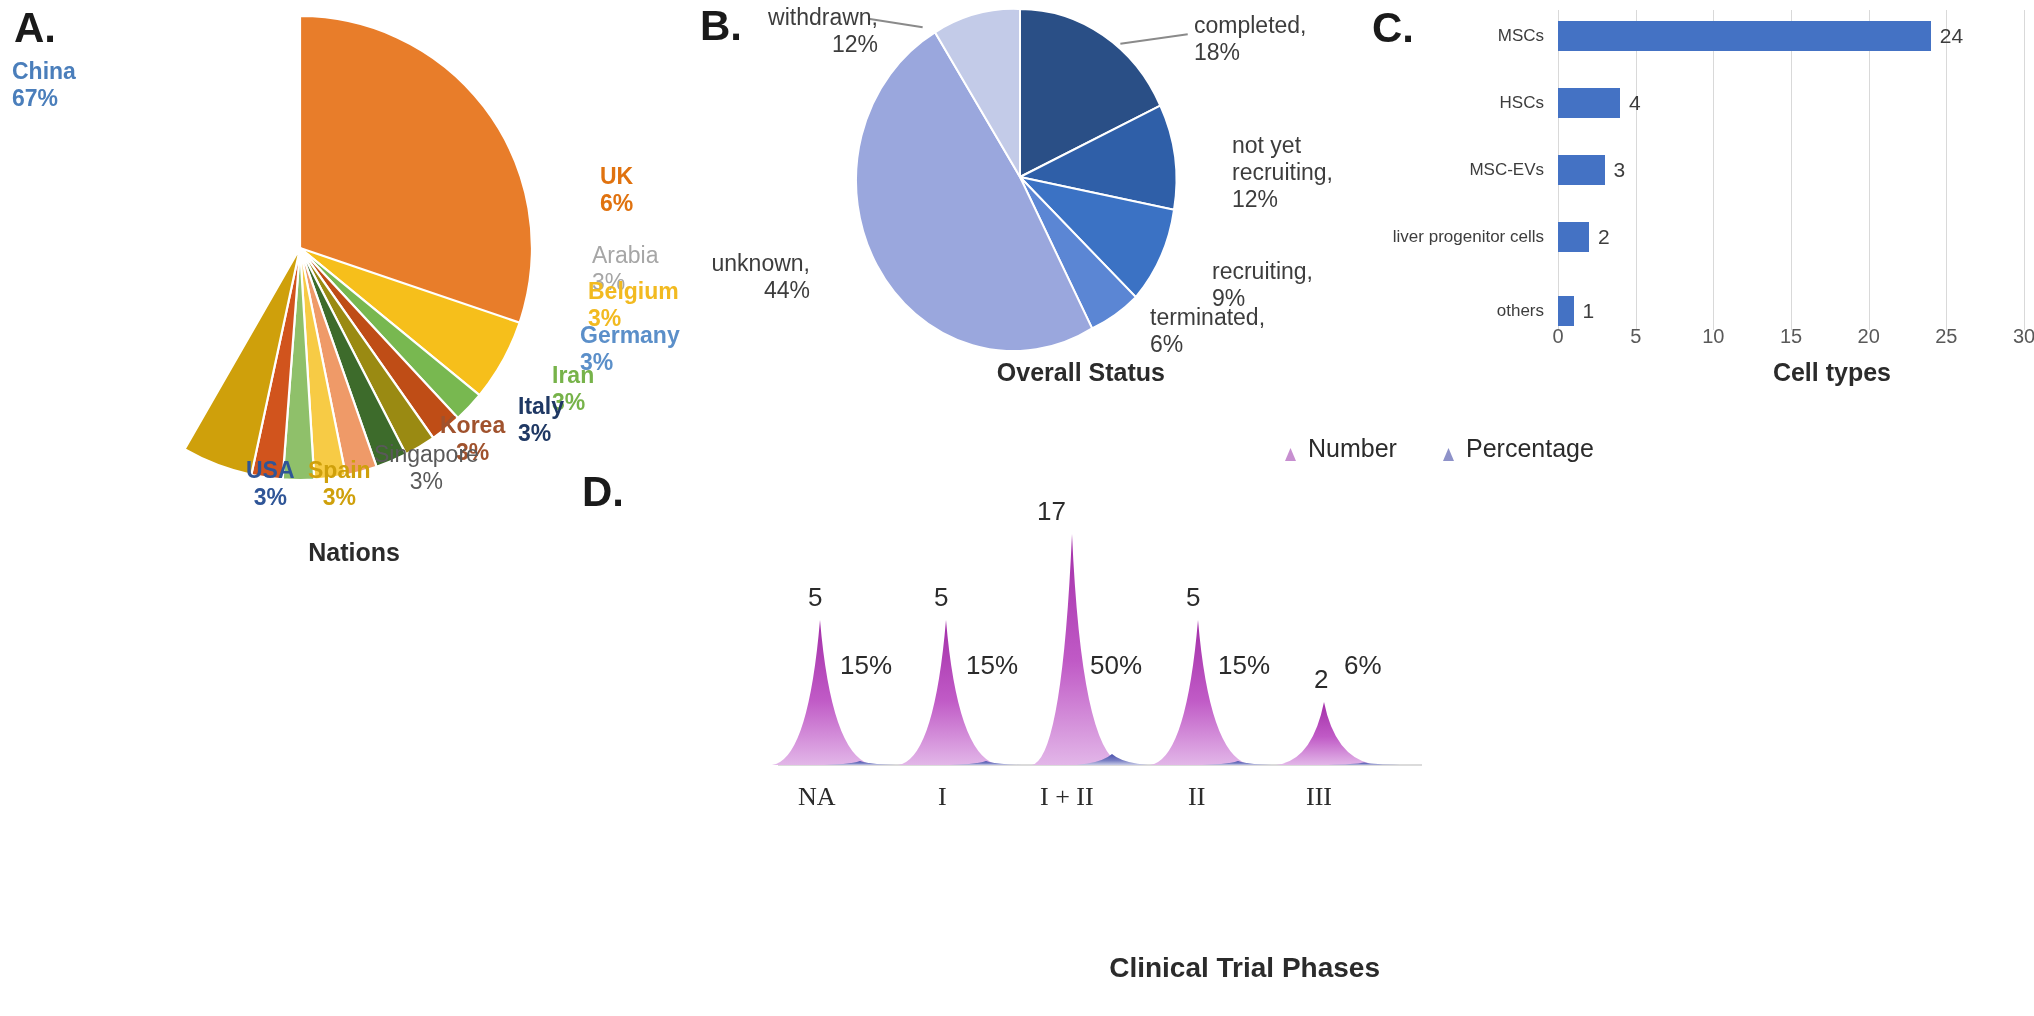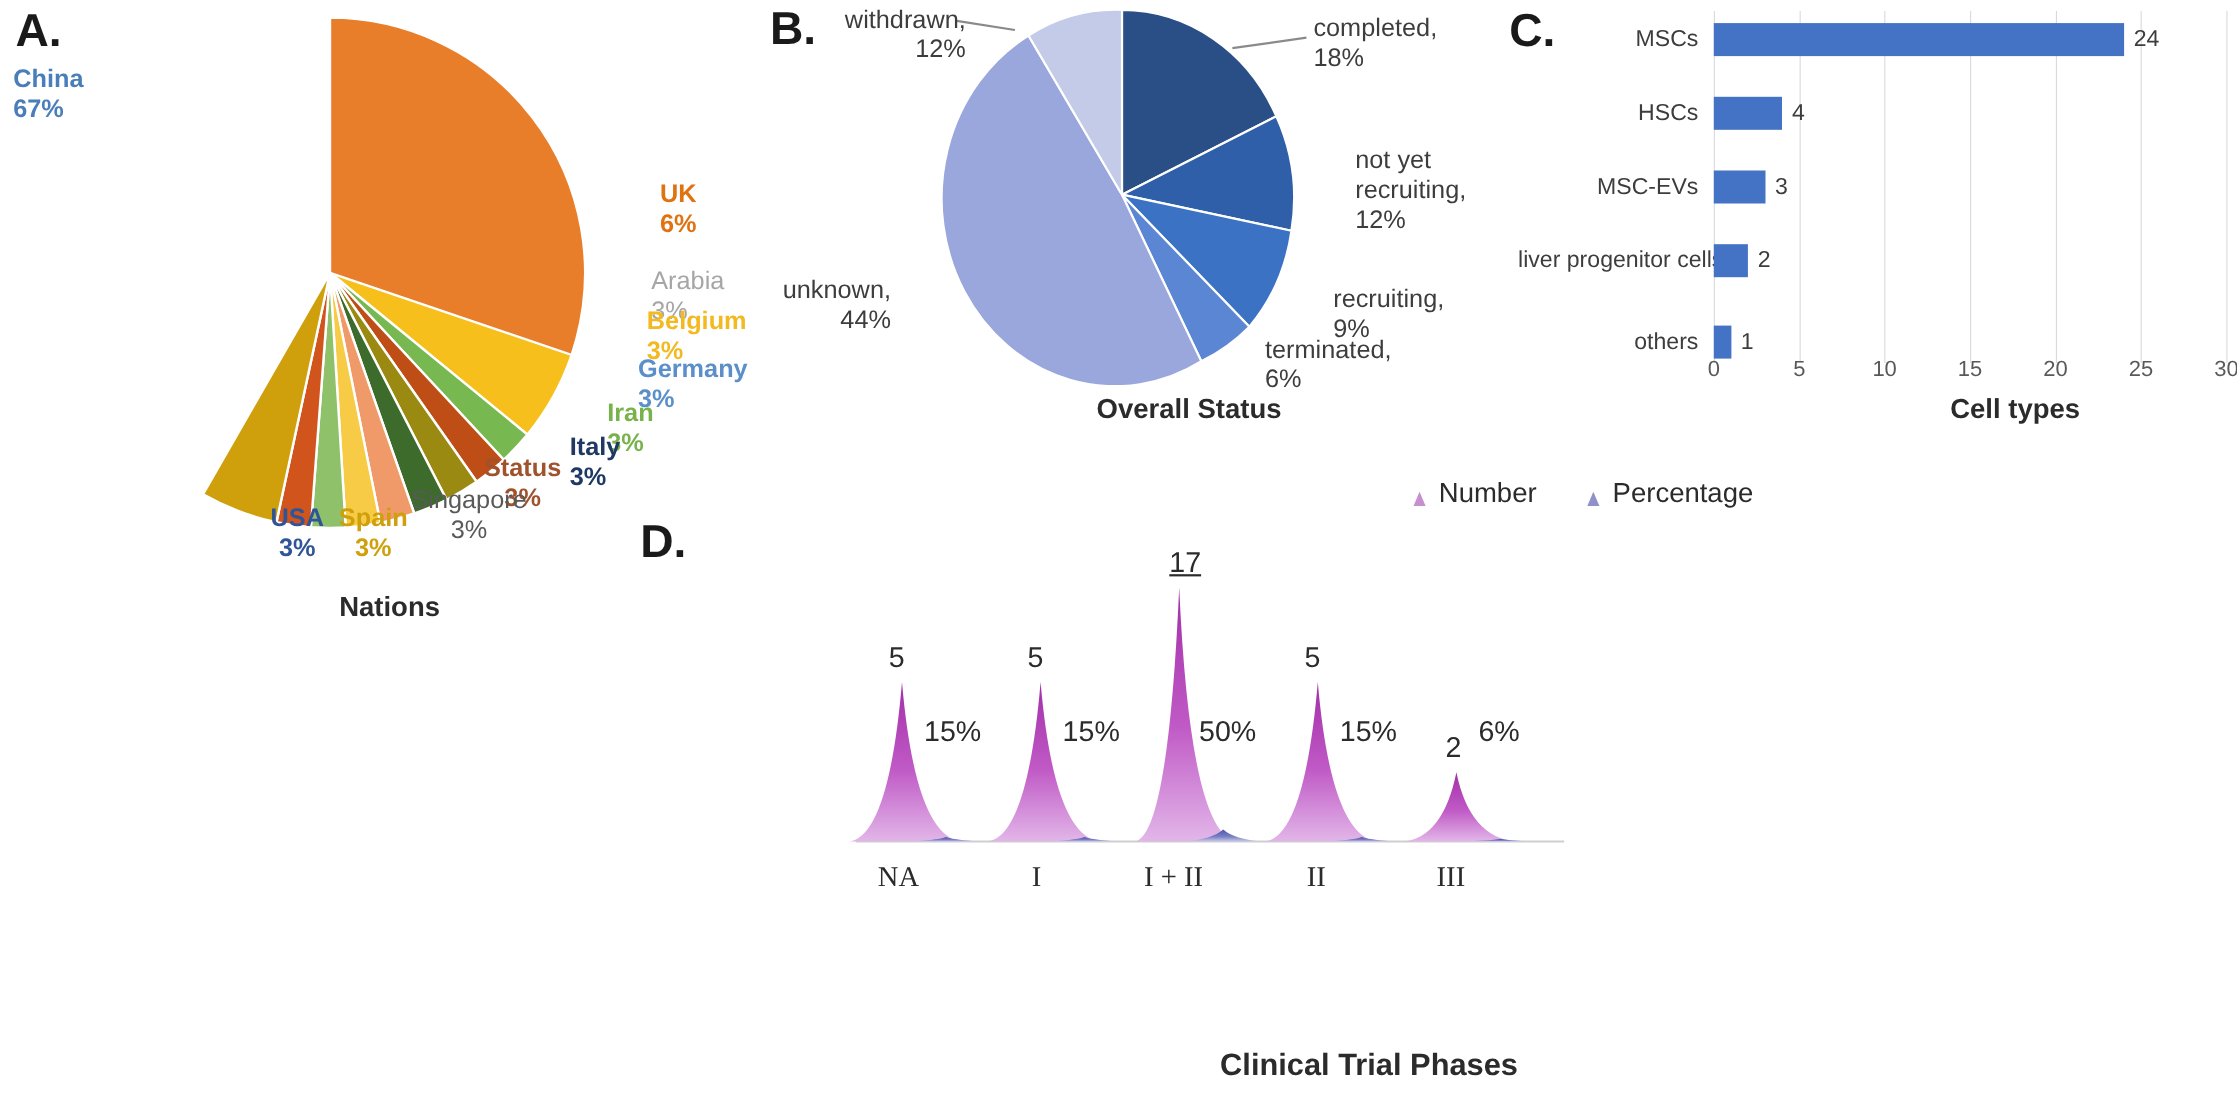--- a/index.html
+++ b/index.html
@@ -63,21 +63,21 @@
     left: 0;
     height: 62px;
     width: 100%;
     display: flex;
     align-items: center;
   }
   .bar-cat-label {
     width: 178px;
     text-align: right;
     padding-right: 14px;
-    font-size: 21px;
+    font-size: 17px;
     color: #3d3d3d;
     font-family: "Liberation Sans", sans-serif;
     box-sizing: border-box;
     white-space: nowrap;
   }
   .bar-track { flex: 1; position: relative; height: 100%; display: flex; align-items: center; }
   .bar-fill {
     height: 30px;
     background: #4472c4;
   }
@@ -190,21 +190,21 @@
     <span>Iran</span><br>
     <span>3%</span>
   </div>
 
   <div class="pie-label bold" style="left:518px; top:393px; color:#1f3864;">
     <span>Italy</span><br>
     <span>3%</span>
   </div>
 
   <div class="pie-label bold center" style="left:440px; top:412px; color:#a0522d;">
-    <span>Status</span><br>
+    <span>Korea</span><br>
     <span>3%</span>
   </div>
 
   <div class="pie-label center" style="left:374px; top:441px; color:#595959;">
     <span>Singapore</span><br>
     <span>3%</span>
   </div>
 
   <div class="pie-label bold center" style="left:308px; top:457px; color:#cfa00b;">
     <span>Spain</span><br>
@@ -386,21 +386,21 @@
       <path d="M 74 245 Q 100 244.4 110 241 Q 120 244.4 146 245 Z" fill="url(#gradPct)"></path>
       <path d="M 200 245 Q 226 244.4 236 241 Q 246 244.4 272 245 Z" fill="url(#gradPct)"></path>
       <path d="M 326 245 Q 352 243 362 234 Q 372 243 398 245 Z" fill="url(#gradPct)"></path>
       <path d="M 452 245 Q 478 244.4 488 241 Q 498 244.4 524 245 Z" fill="url(#gradPct)"></path>
       <path d="M 578 245 Q 604 244.6 614 242.6 Q 624 244.6 650 245 Z" fill="url(#gradPct)"></path>
     </svg>
   </div>
 
   <div class="d-number-label" style="left:58px; top:162px;">5</div>
   <div class="d-number-label" style="left:184px; top:162px;">5</div>
-  <div class="d-number-label" style="left:313px; top:76px;text-decoration:underline;">17</div>
+  <div class="d-number-label" style="left:287px; top:76px;">17</div>
   <div class="d-number-label" style="left:436px; top:162px;">5</div>
   <div class="d-number-label" style="left:564px; top:244px;">2</div>
 
   <div class="d-pct-label" style="left:90px; top:230px;">15%</div>
   <div class="d-pct-label" style="left:216px; top:230px;">15%</div>
   <div class="d-pct-label" style="left:340px; top:230px;">50%</div>
   <div class="d-pct-label" style="left:468px; top:230px;">15%</div>
   <div class="d-pct-label" style="left:594px; top:230px;">6%</div>
 
   <div class="d-cat-label" style="left:48px; top:362px;">NA</div>

